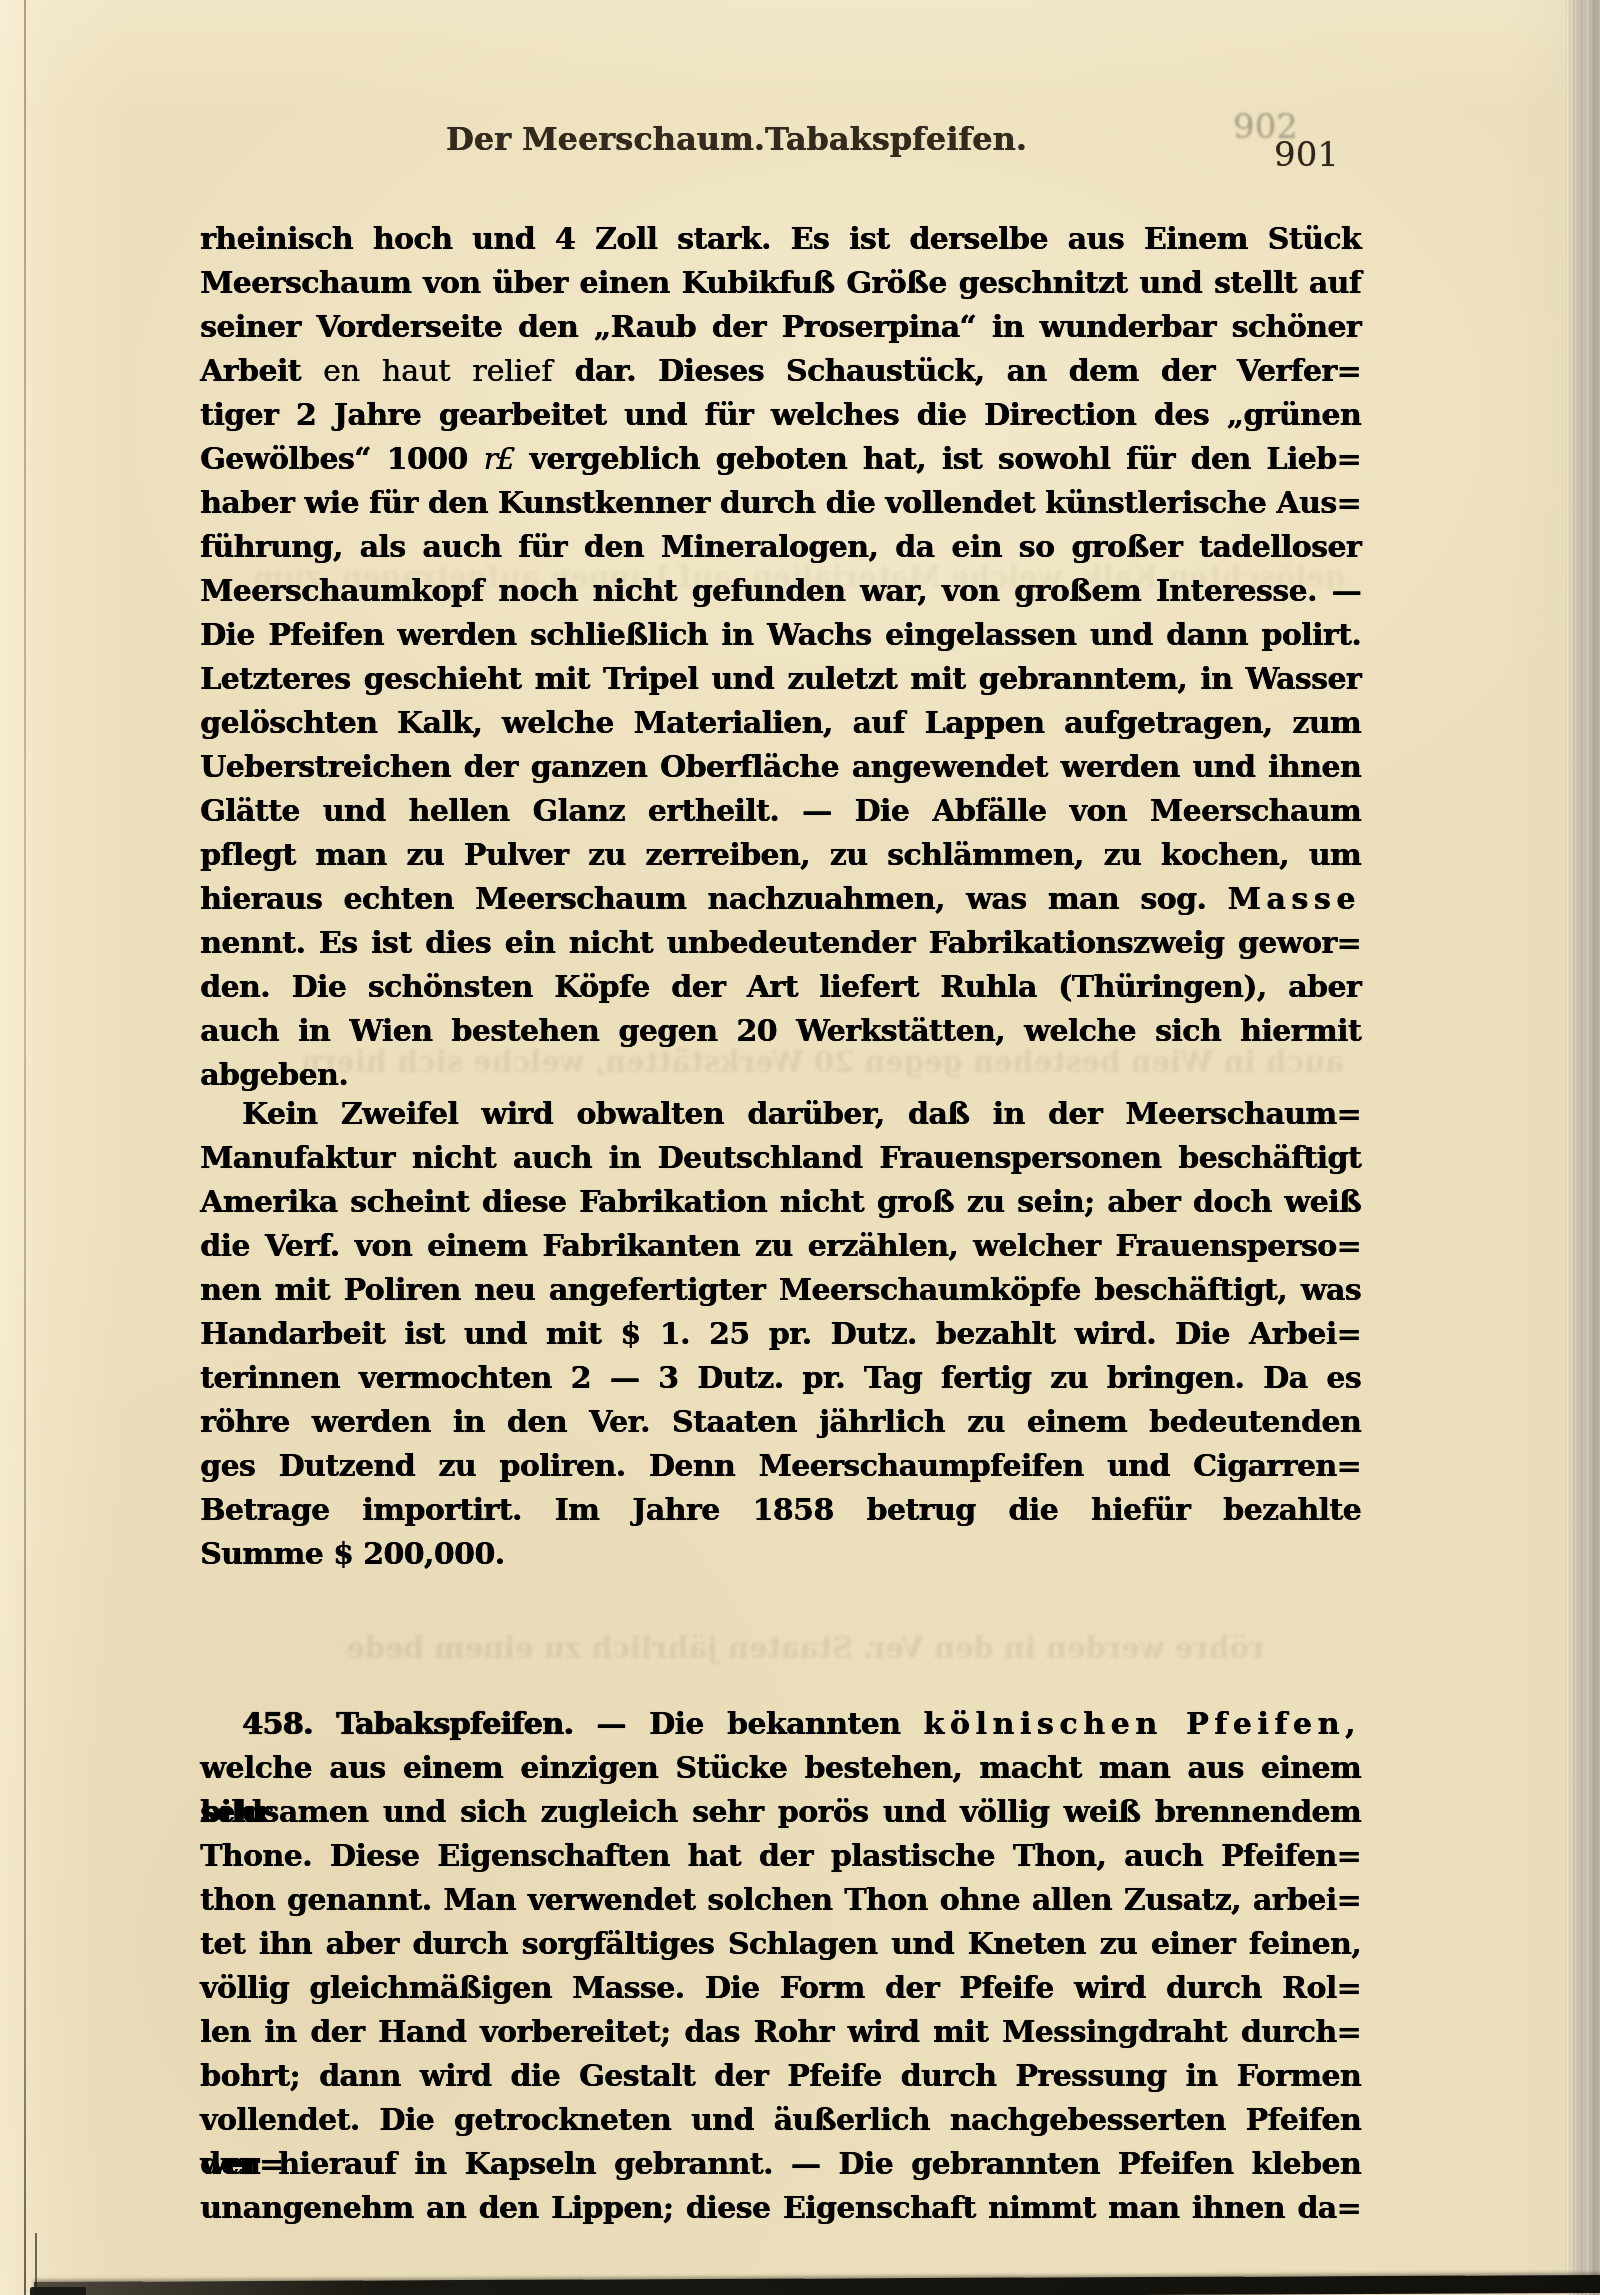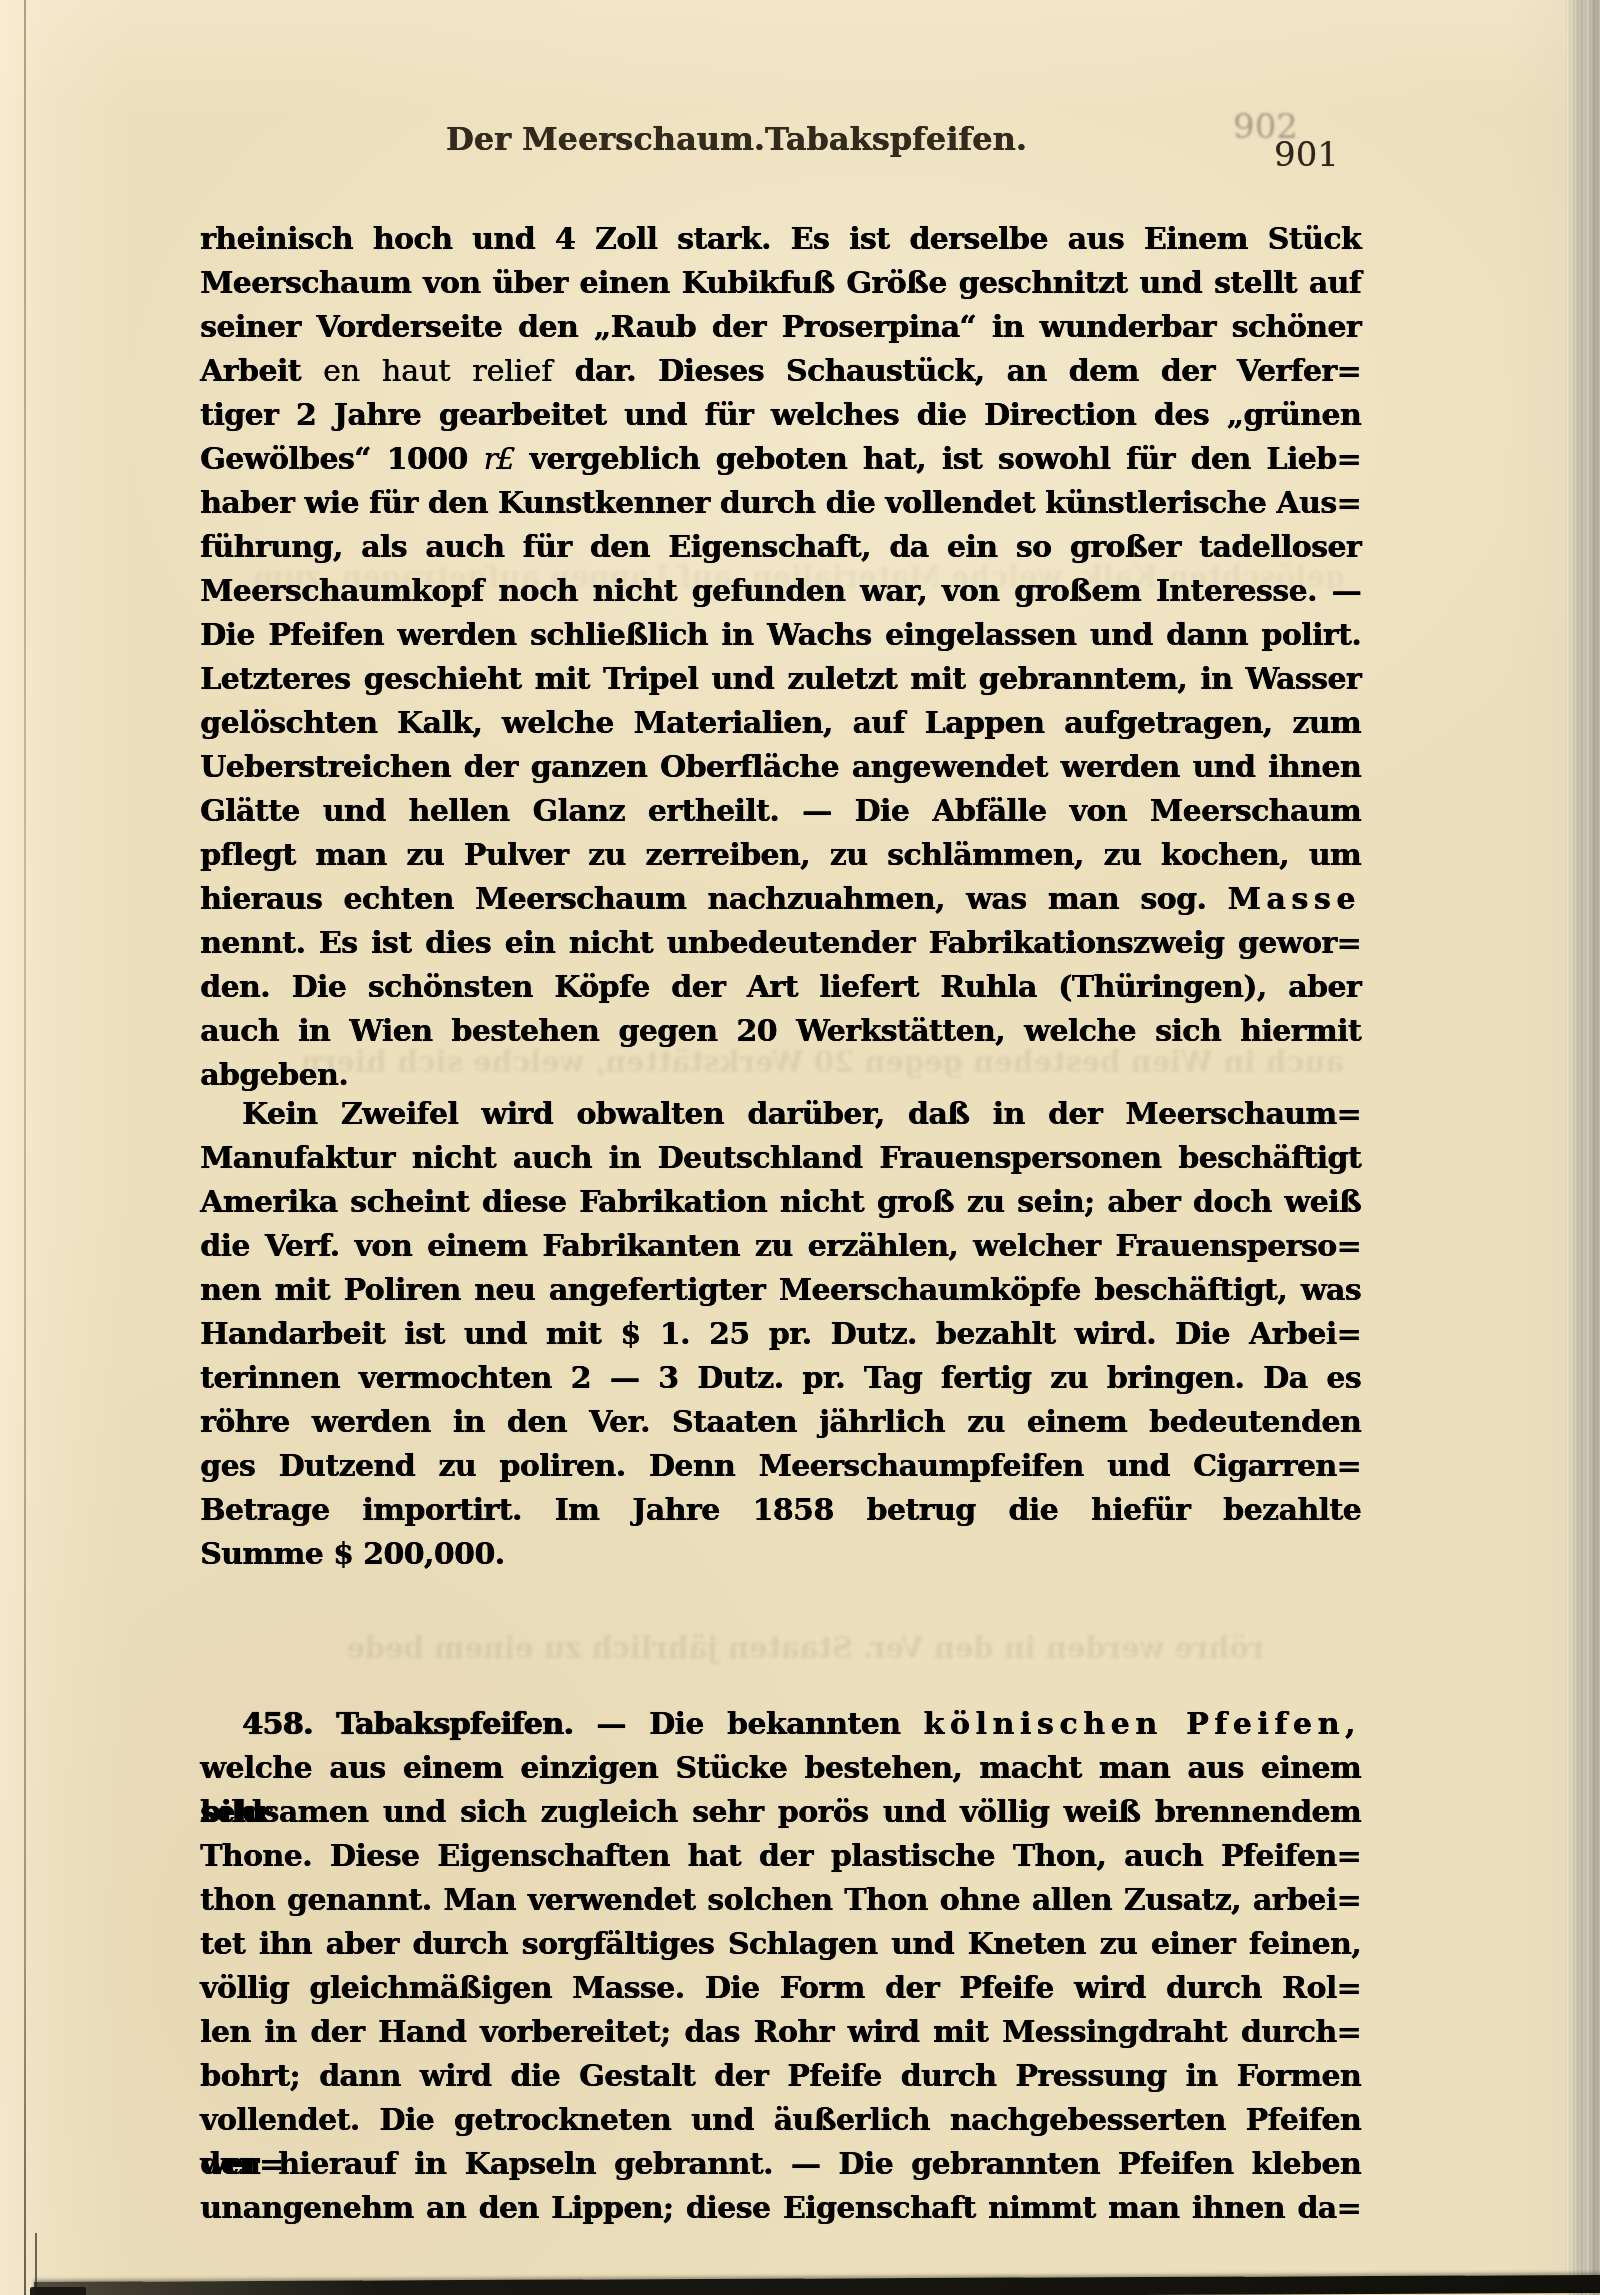--- a/index.html
+++ b/index.html
@@ -111,21 +111,21 @@
 <div class="page-number">901</div>
 
 <div class="para p1">
     <div class="line"><span>rheinisch hoch und 4 Zoll stark. Es ist derselbe aus Einem Stück</span></div>
     <div class="line"><span>Meerschaum von über einen Kubikfuß Größe geschnitzt und stellt auf</span></div>
     <div class="line"><span>seiner Vorderseite den „Raub der Proserpina“ in wunderbar schöner</span></div>
     <div class="line"><span>Arbeit </span><span class="antiqua">en haut relief</span><span> dar. Dieses Schaustück, an dem der Verfer=</span></div>
     <div class="line"><span>tiger 2 Jahre gearbeitet und für welches die Direction des „grünen</span></div>
     <div class="line"><span>Gewölbes“ 1000 </span><span class="cur">r£</span><span> vergeblich geboten hat, ist sowohl für den Lieb=</span></div>
     <div class="line"><span>haber wie für den Kunstkenner durch die vollendet künstlerische Aus=</span></div>
-    <div class="line"><span>führung, als auch für den Eigenschaft, da ein so großer tadelloser</span></div>
+    <div class="line"><span>führung, als auch für den Mineralogen, da ein so großer tadelloser</span></div>
     <div class="line"><span>Meerschaumkopf noch nicht gefunden war, von großem Interesse. —</span></div>
     <div class="line"><span>Die Pfeifen werden schließlich in Wachs eingelassen und dann polirt.</span></div>
     <div class="line"><span>Letzteres geschieht mit Tripel und zuletzt mit gebranntem, in Wasser</span></div>
     <div class="line"><span>gelöschten Kalk, welche Materialien, auf Lappen aufgetragen, zum</span></div>
     <div class="line"><span>Ueberstreichen der ganzen Oberfläche angewendet werden und ihnen</span></div>
     <div class="line"><span>Glätte und hellen Glanz ertheilt. — Die Abfälle von Meerschaum</span></div>
     <div class="line"><span>pflegt man zu Pulver zu zerreiben, zu schlämmen, zu kochen, um</span></div>
     <div class="line"><span>hieraus echten Meerschaum nachzuahmen, was man sog. </span><span class="sperr">Masse</span></div>
     <div class="line"><span>nennt. Es ist dies ein nicht unbedeutender Fabrikationszweig gewor=</span></div>
     <div class="line"><span>den. Die schönsten Köpfe der Art liefert Ruhla (Thüringen), aber</span></div>

